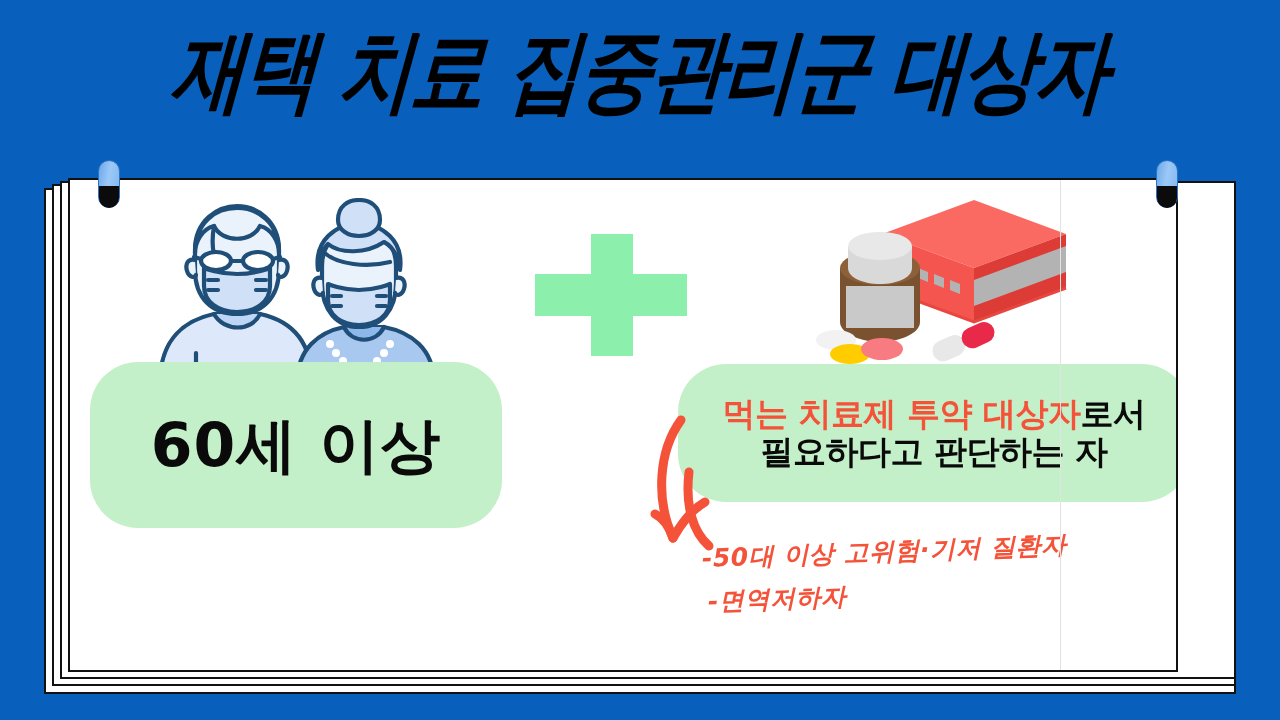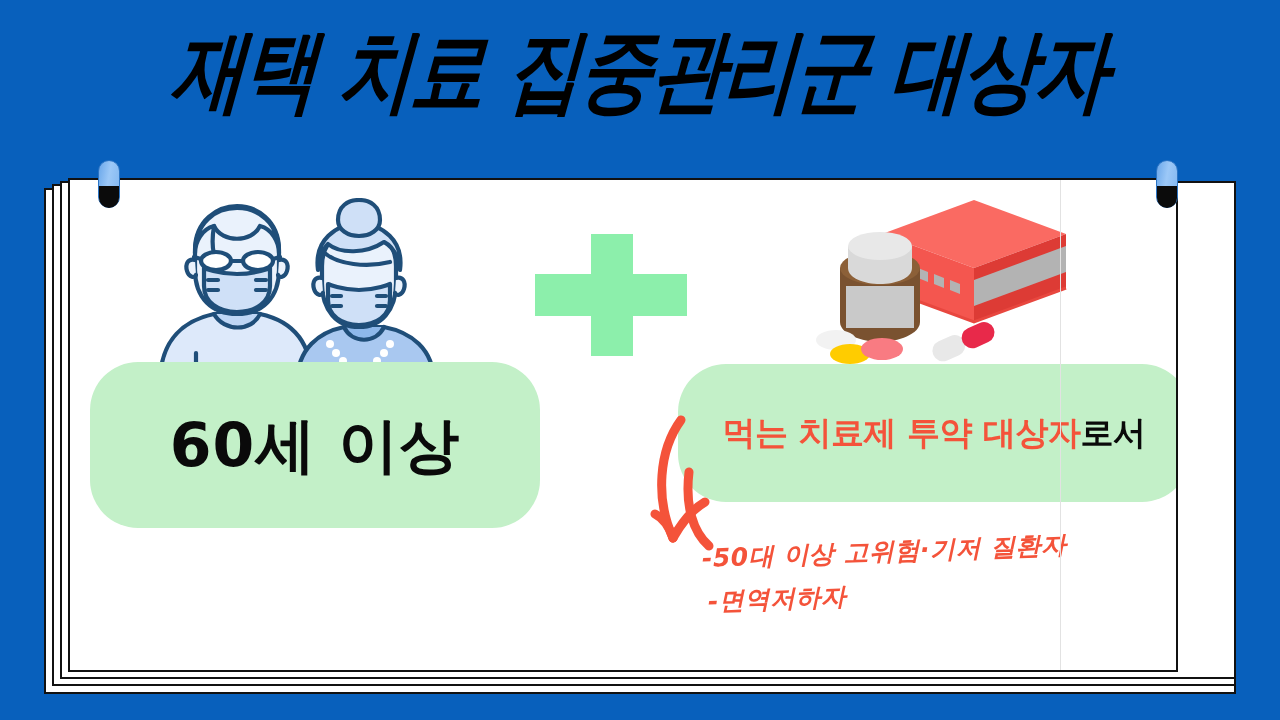--- a/index.html
+++ b/index.html
@@ -159,21 +159,21 @@
     border-radius: 48px;
     box-sizing: border-box;
     display: flex;
     flex-direction: column;
     align-items: center;
     justify-content: center;
   }
   .pill.left-pill {
     left: 88px;
     top: 360px;
-    width: 450px;
+    width: 412px;
     height: 166px;
   }
   .pill.right-pill {
     left: 676px;
     top: 362px;
     width: 512px;
     height: 138px;
     padding: 0 14px;
   }
 
@@ -344,20 +344,21 @@
     </div>
 
     <div class="pill left-pill" style="left:20px; top:182px;">
       <div class="pill-text-big">60세 이상</div>
     </div>
 
     <div class="pill right-pill" style="left:608px; top:184px;">
       <div class="pill-line">
         <span class="hl">먹는 치료제 투약 대상자</span><span>로서</span>
       </div>
+      <div class="pill-line">필요하다고 판단하는 자</div>
     </div>
 
     <div class="hand-arrow" style="left:577px; top:234px;">
       <svg viewBox="0 0 130 165" width="130" height="165" xmlns="http://www.w3.org/2000/svg">
         <g fill="none" stroke="#f4533a" stroke-width="9" stroke-linecap="round" stroke-linejoin="round">
           <path d="M34 6 C12 36 8 84 26 124"></path>
           <path d="M42 58 C38 92 46 118 62 132"></path>
           <path d="M26 124 C22 112 16 104 8 100"></path>
           <path d="M26 124 C34 110 44 96 58 88"></path>
         </g>

